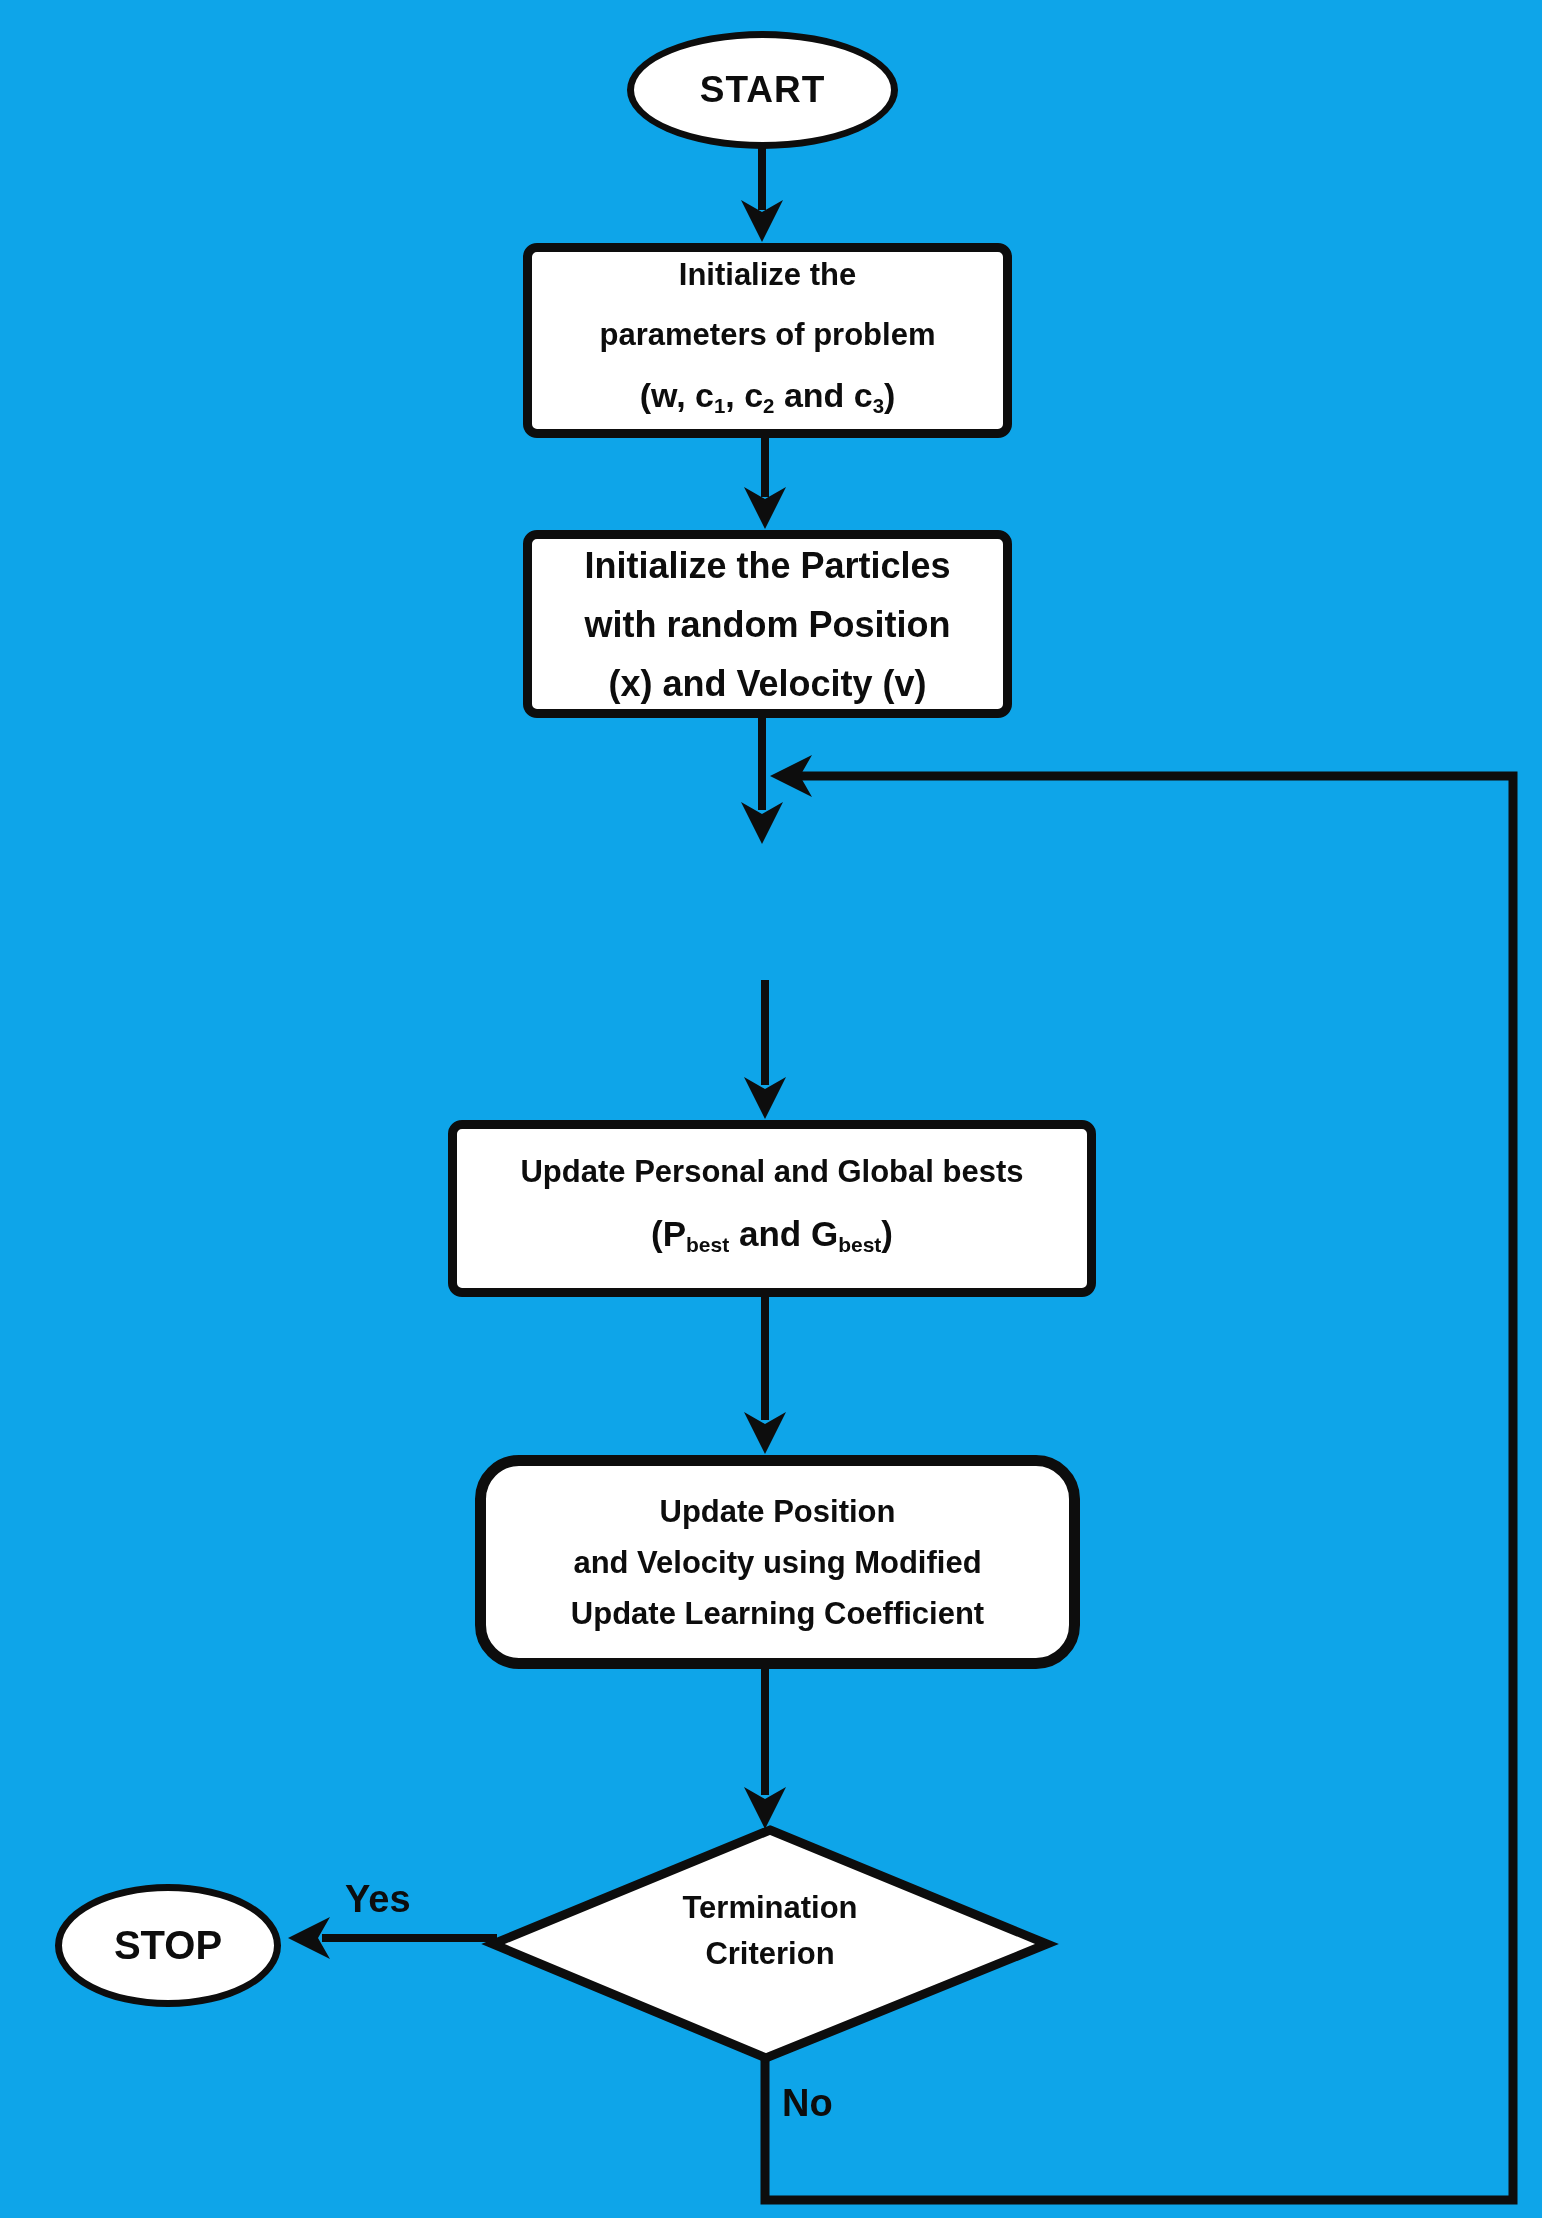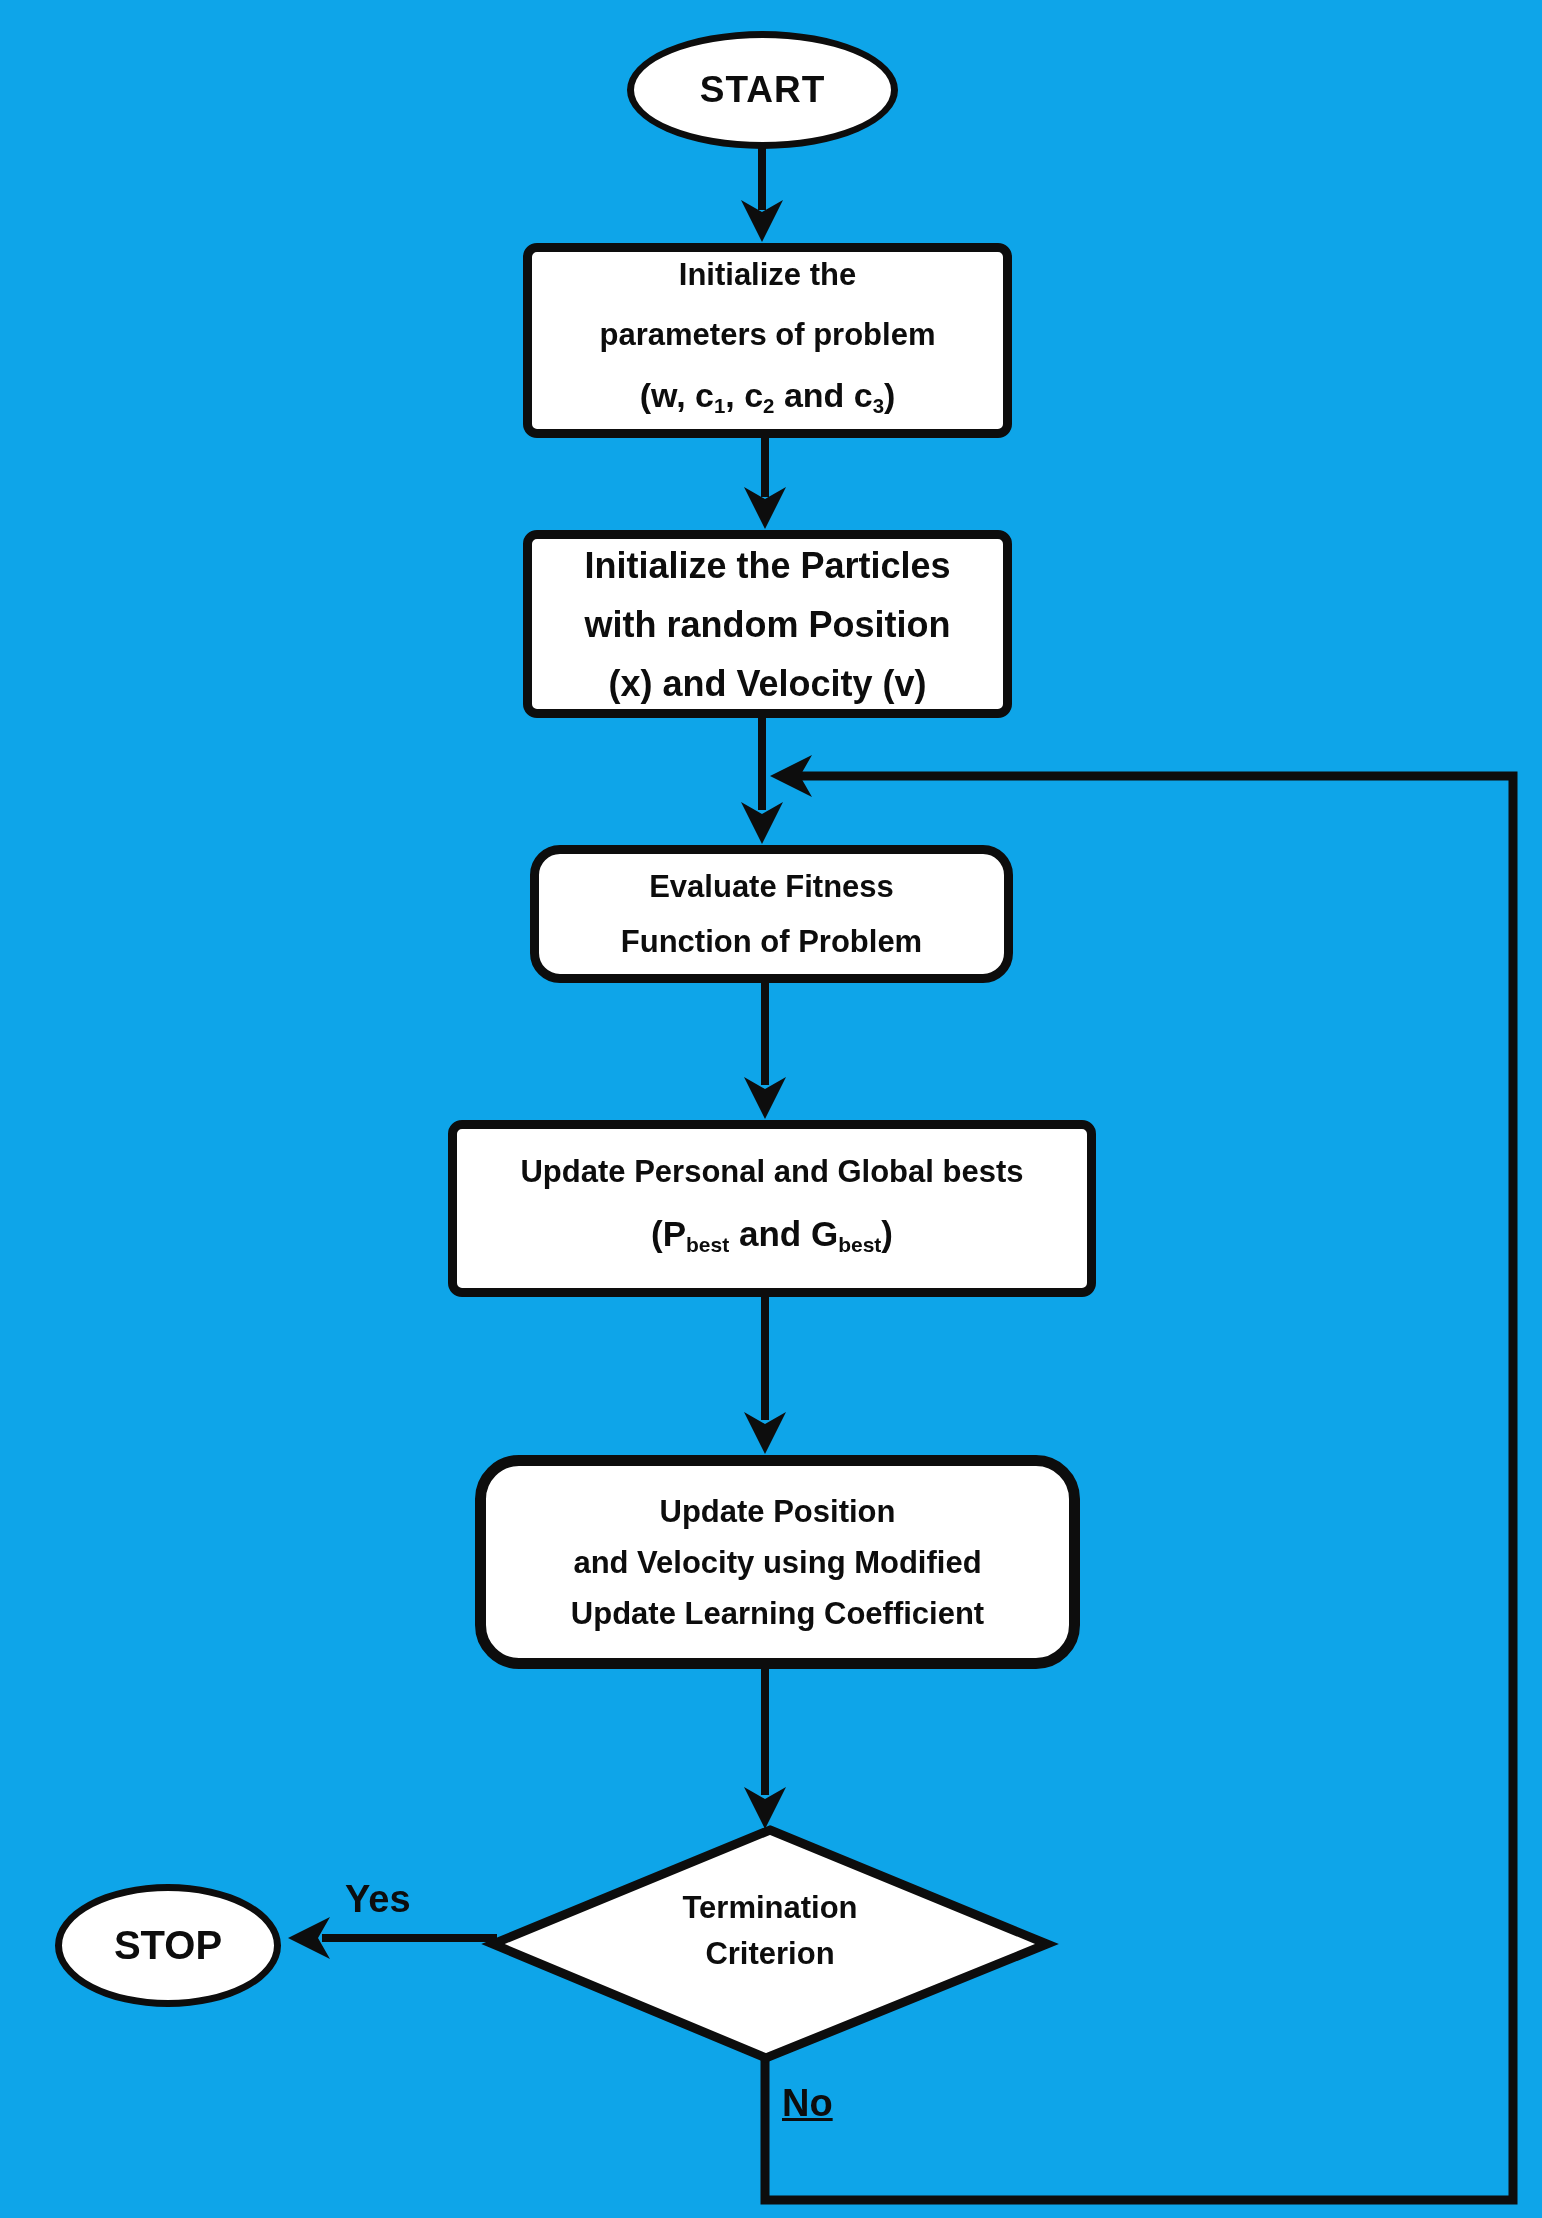--- a/index.html
+++ b/index.html
@@ -87,21 +87,21 @@
     font-size: 31px;
     line-height: 46px;
   }
   .diamond-label p { margin: 0; }
   .edge-label {
     position: absolute;
     font-weight: 700;
     font-size: 38px;
   }
   .yes-label { left: 345px; top: 1878px; width: 115px; }
-  .no-label  { left: 782px; top: 2082px; text-decoration: underline; }
+  .no-label  { left: 782px; top: 2082px; }
   .sub {
     font-size: 0.6em;
     vertical-align: -0.3em;
   }
 </style>
 </head>
 <body>
 
 <div class="canvas">
 
@@ -143,24 +143,20 @@
     <p>parameters of problem</p>
     <p class="formula-line"><span>(w, c</span><span class="sub">1</span><span>, c</span><span class="sub">2</span><span> and c</span><span class="sub">3</span><span>)</span></p>
   </div>
 
   <div class="node process box-particles">
     <p>Initialize the Particles</p>
     <p>with random Position</p>
     <p>(x) and Velocity (v)</p>
   </div>
 
-  <div class="node process box-evaluate">
-    <p>Evaluate Fitness</p>
-    <p>Function of Problem</p>
-  </div>
 
   <div class="node process box-bests">
     <p>Update Personal and Global bests</p>
     <p class="formula-line"><span>(P</span><span class="sub">best</span><span> and G</span><span class="sub">best</span><span>)</span></p>
   </div>
 
   <div class="node process box-update">
     <p>Update Position</p>
     <p>and Velocity using Modified</p>
     <p>Update Learning Coefficient</p>

